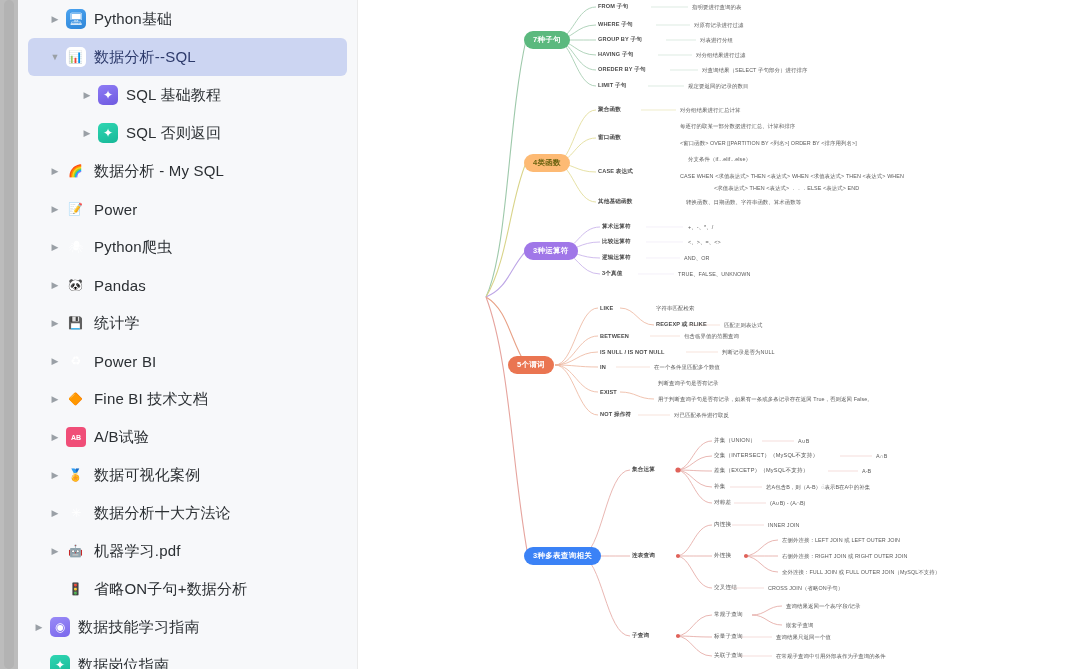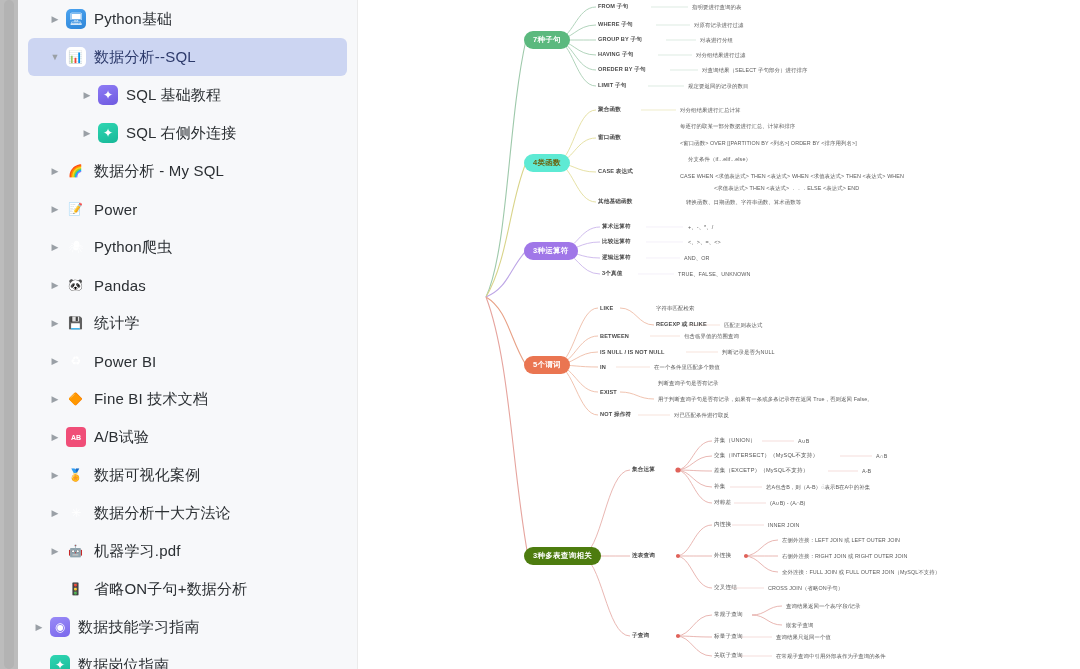--- a/index.html
+++ b/index.html
@@ -110,24 +110,24 @@
   }
   .branch-node {
     color: #ffffff;
     font-size: 7.5px;
     font-weight: 700;
     padding: 4px 9px;
     border-radius: 9px;
     letter-spacing: .3px;
   }
   .b-green  { background: #5bb97e; }
-  .b-yellow { background: #5eead4; color:#6b6411; }
+  .b-yellow { background: #fdba74; color:#6b6411; }
   .b-purple { background: #a077e8; }
   .b-orange { background: #ea7551; }
-  .b-red    { background: #4d7c0f; }
+  .b-red    { background: #3b82f6; }
 
   .leaf {
     position: absolute;
     transform: translateY(-50%);
     font-size: 5.6px;
     color: #4a4a4a;
     letter-spacing: .15px;
     white-space: nowrap;
     font-weight: 600;
   }
@@ -165,21 +165,21 @@
         <span class="label">数据分析--SQL</span>
       </div>
       <div class="nav-item indent-2">
         <span class="caret">▶</span>
         <span class="ico tile-purple">✦</span>
         <span class="label">SQL 基础教程</span>
       </div>
       <div class="nav-item indent-2">
         <span class="caret">▶</span>
         <span class="ico tile-teal">✦</span>
-        <span class="label">SQL 右侧外连接</span>
+        <span class="label">SQL 否则返回</span>
       </div>
       <div class="nav-item indent-1">
         <span class="caret">▶</span>
         <span class="ico tile-none">🌈</span>
         <span class="label">数据分析 - My SQL</span>
       </div>
       <div class="nav-item indent-1">
         <span class="caret">▶</span>
         <span class="ico tile-none">📝</span>
         <span class="label">Power</span>
@@ -355,21 +355,21 @@
         <circle cx="320" cy="470" r="2.6" fill="#e0625a"></circle>
         <circle cx="320" cy="556" r="2" fill="#e0625a"></circle>
         <circle cx="388" cy="556" r="2" fill="#e0625a"></circle>
         <circle cx="320" cy="636" r="2" fill="#e0625a"></circle>
       </svg>
 
 
       <div class="node branch-node b-green" style="left:166px; top:40px;">7种子句</div>
       <div class="node branch-node b-yellow" style="left:166px; top:163px;">4类函数</div>
       <div class="node branch-node b-purple" style="left:166px; top:251px;">3种运算符</div>
-      <div class="node branch-node b-orange" style="left:166px; top:365px;">5个谓词</div>
+      <div class="node branch-node b-orange" style="left:150px; top:365px;">5个谓词</div>
       <div class="node branch-node b-red" style="left:166px; top:556px;">3种多表查询相关</div>
 
       <div class="leaf" style="left:240px; top:7px;">FROM 子句</div>
       <div class="desc" style="left:334px; top:7px;">指明要进行查询的表</div>
       <div class="leaf" style="left:240px; top:25px;">WHERE 子句</div>
       <div class="desc" style="left:336px; top:25px;">对原有记录进行过滤</div>
       <div class="leaf" style="left:240px; top:40px;">GROUP BY 子句</div>
       <div class="desc" style="left:342px; top:40px;">对表进行分组</div>
       <div class="leaf" style="left:240px; top:55px;">HAVING 子句</div>
       <div class="desc" style="left:338px; top:55px;">对分组结果进行过滤</div>

